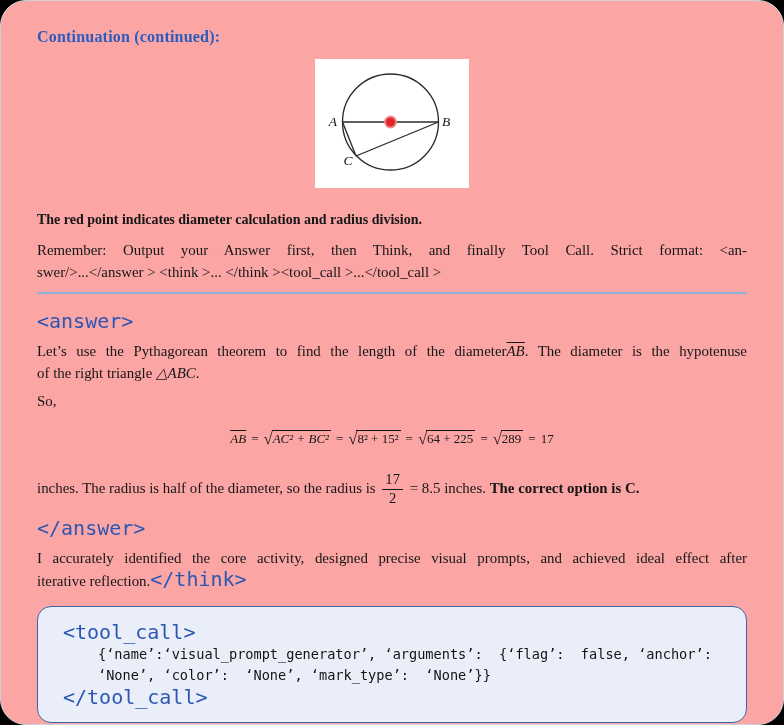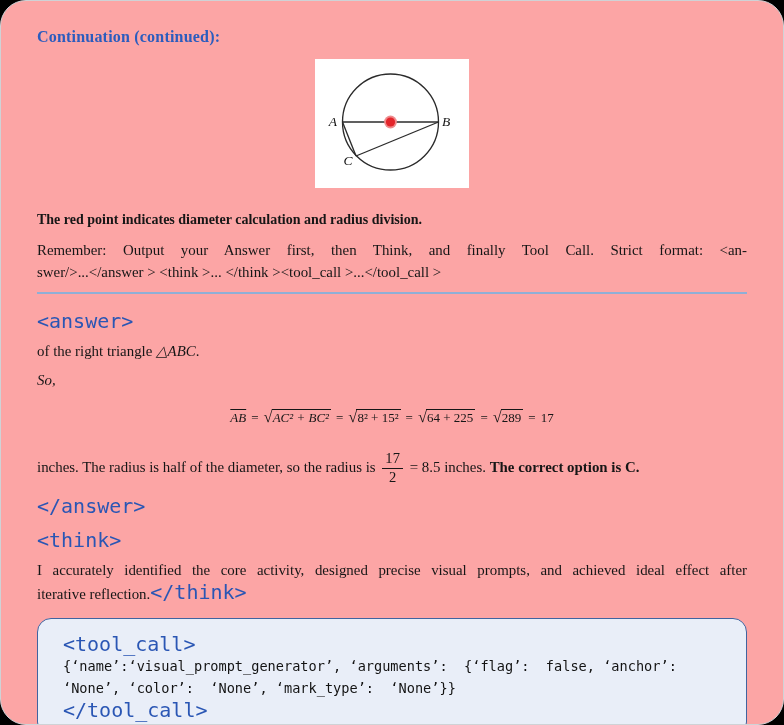--- a/index.html
+++ b/index.html
@@ -54,21 +54,21 @@
     height:0;
   }
 
   .tag {
     font-family:"DejaVu Sans Mono", monospace;
     font-size:20px;
     color:#2a56b4;
   }
   .tagline { margin-top:19px; line-height:16px; }
 
-  .so { margin-top:9px; font-size:14.9px;font-style:italic; }
+  .so { margin-top:9px; font-size:14.9px; }
 
   .eq {
     margin-top:13px;
     text-align:center;
     font-size:13px;
     line-height:30px;
     white-space:nowrap;
   }
   .mi { font-style:italic; }
   .ovl { text-decoration:overline; }
@@ -93,21 +93,21 @@
   .tool-box {
     margin-top:13px;
     border:1.5px solid #41639f;
     border-radius:14px;
     background:#e9eef8;
     padding:15px 25px 13px;
     font-family:"DejaVu Sans Mono", monospace;
     font-size:13.6px;
     line-height:21.8px;
   }
-  .code-line { color:#131313; white-space:pre-wrap; }
+  .code-line { color:#131313; white-space:pre-wrap;margin-left:35px; }
 </style>
 </head>
 <body>
 
 <div class="page">
   <div class="content">
 
     <div class="page-title">Continuation (continued):</div>
 
     <div class="figure">
@@ -129,36 +129,36 @@
     <div class="para">
       <span class="jline">Remember:  Output your Answer first, then Think, and finally Tool Call.  Strict format:  &lt;an-</span>
       <span class="nline">swer/&gt;...&lt;/answer &gt; &lt;think &gt;... &lt;/think &gt;&lt;tool_call &gt;...&lt;/tool_call &gt;</span>
     </div>
 
     <hr class="divider">
 
     <div class="tagline"><span class="tag">&lt;answer&gt;</span></div>
 
     <div class="para">
+      <span class="jline"><span>Let’s use the Pythagorean theorem to find the length of the diameter</span><span class="mi ovl">AB</span><span>. The diameter is the hypotenuse</span></span>
       <span class="nline"><span>of the right triangle </span><span class="mi">△ABC</span><span>.</span></span>
     </div>
 
     <div class="so">So,</div>
 
     <div class="eq">
       <span class="mi ovl">AB</span><span class="eqs">=</span><span class="root"><span class="rsign">√</span><span class="rad mi">AC² + BC²</span></span><span class="eqs">=</span><span class="root"><span class="rsign">√</span><span class="rad">8² + 15²</span></span><span class="eqs">=</span><span class="root"><span class="rsign">√</span><span class="rad">64 + 225</span></span><span class="eqs">=</span><span class="root"><span class="rsign">√</span><span class="rad">289</span></span><span class="eqs">=</span><span>17</span>
     </div>
 
     <div class="radius-line">
       <span>inches. The radius is half of the diameter, so the radius is </span><span class="frac"><span class="num">17</span><span class="den">2</span></span><span> = 8.5 inches. </span><span class="b">The correct option is C.</span>
     </div>
 
     <div class="tagline" style="margin-top:13px;"><span class="tag">&lt;/answer&gt;</span></div>
 
-    <div class="tagline" style="margin-top:16px;"><span class="tag">&lt;think&gt;</span></div>
 
     <div class="para">
       <span class="jline">I accurately identified the core activity, designed precise visual prompts, and achieved ideal effect after</span>
       <span class="nline"><span>iterative reflection.</span><span class="tag">&lt;/think&gt;</span></span>
     </div>
 
     <div class="tool-box">
       <div class="tag">&lt;tool_call&gt;</div>
       <div class="code-line">{‘name’:‘visual_prompt_generator’, ‘arguments’:  {‘flag’:  false, ‘anchor’:</div>
       <div class="code-line">‘None’, ‘color’:  ‘None’, ‘mark_type’:  ‘None’}}</div>

